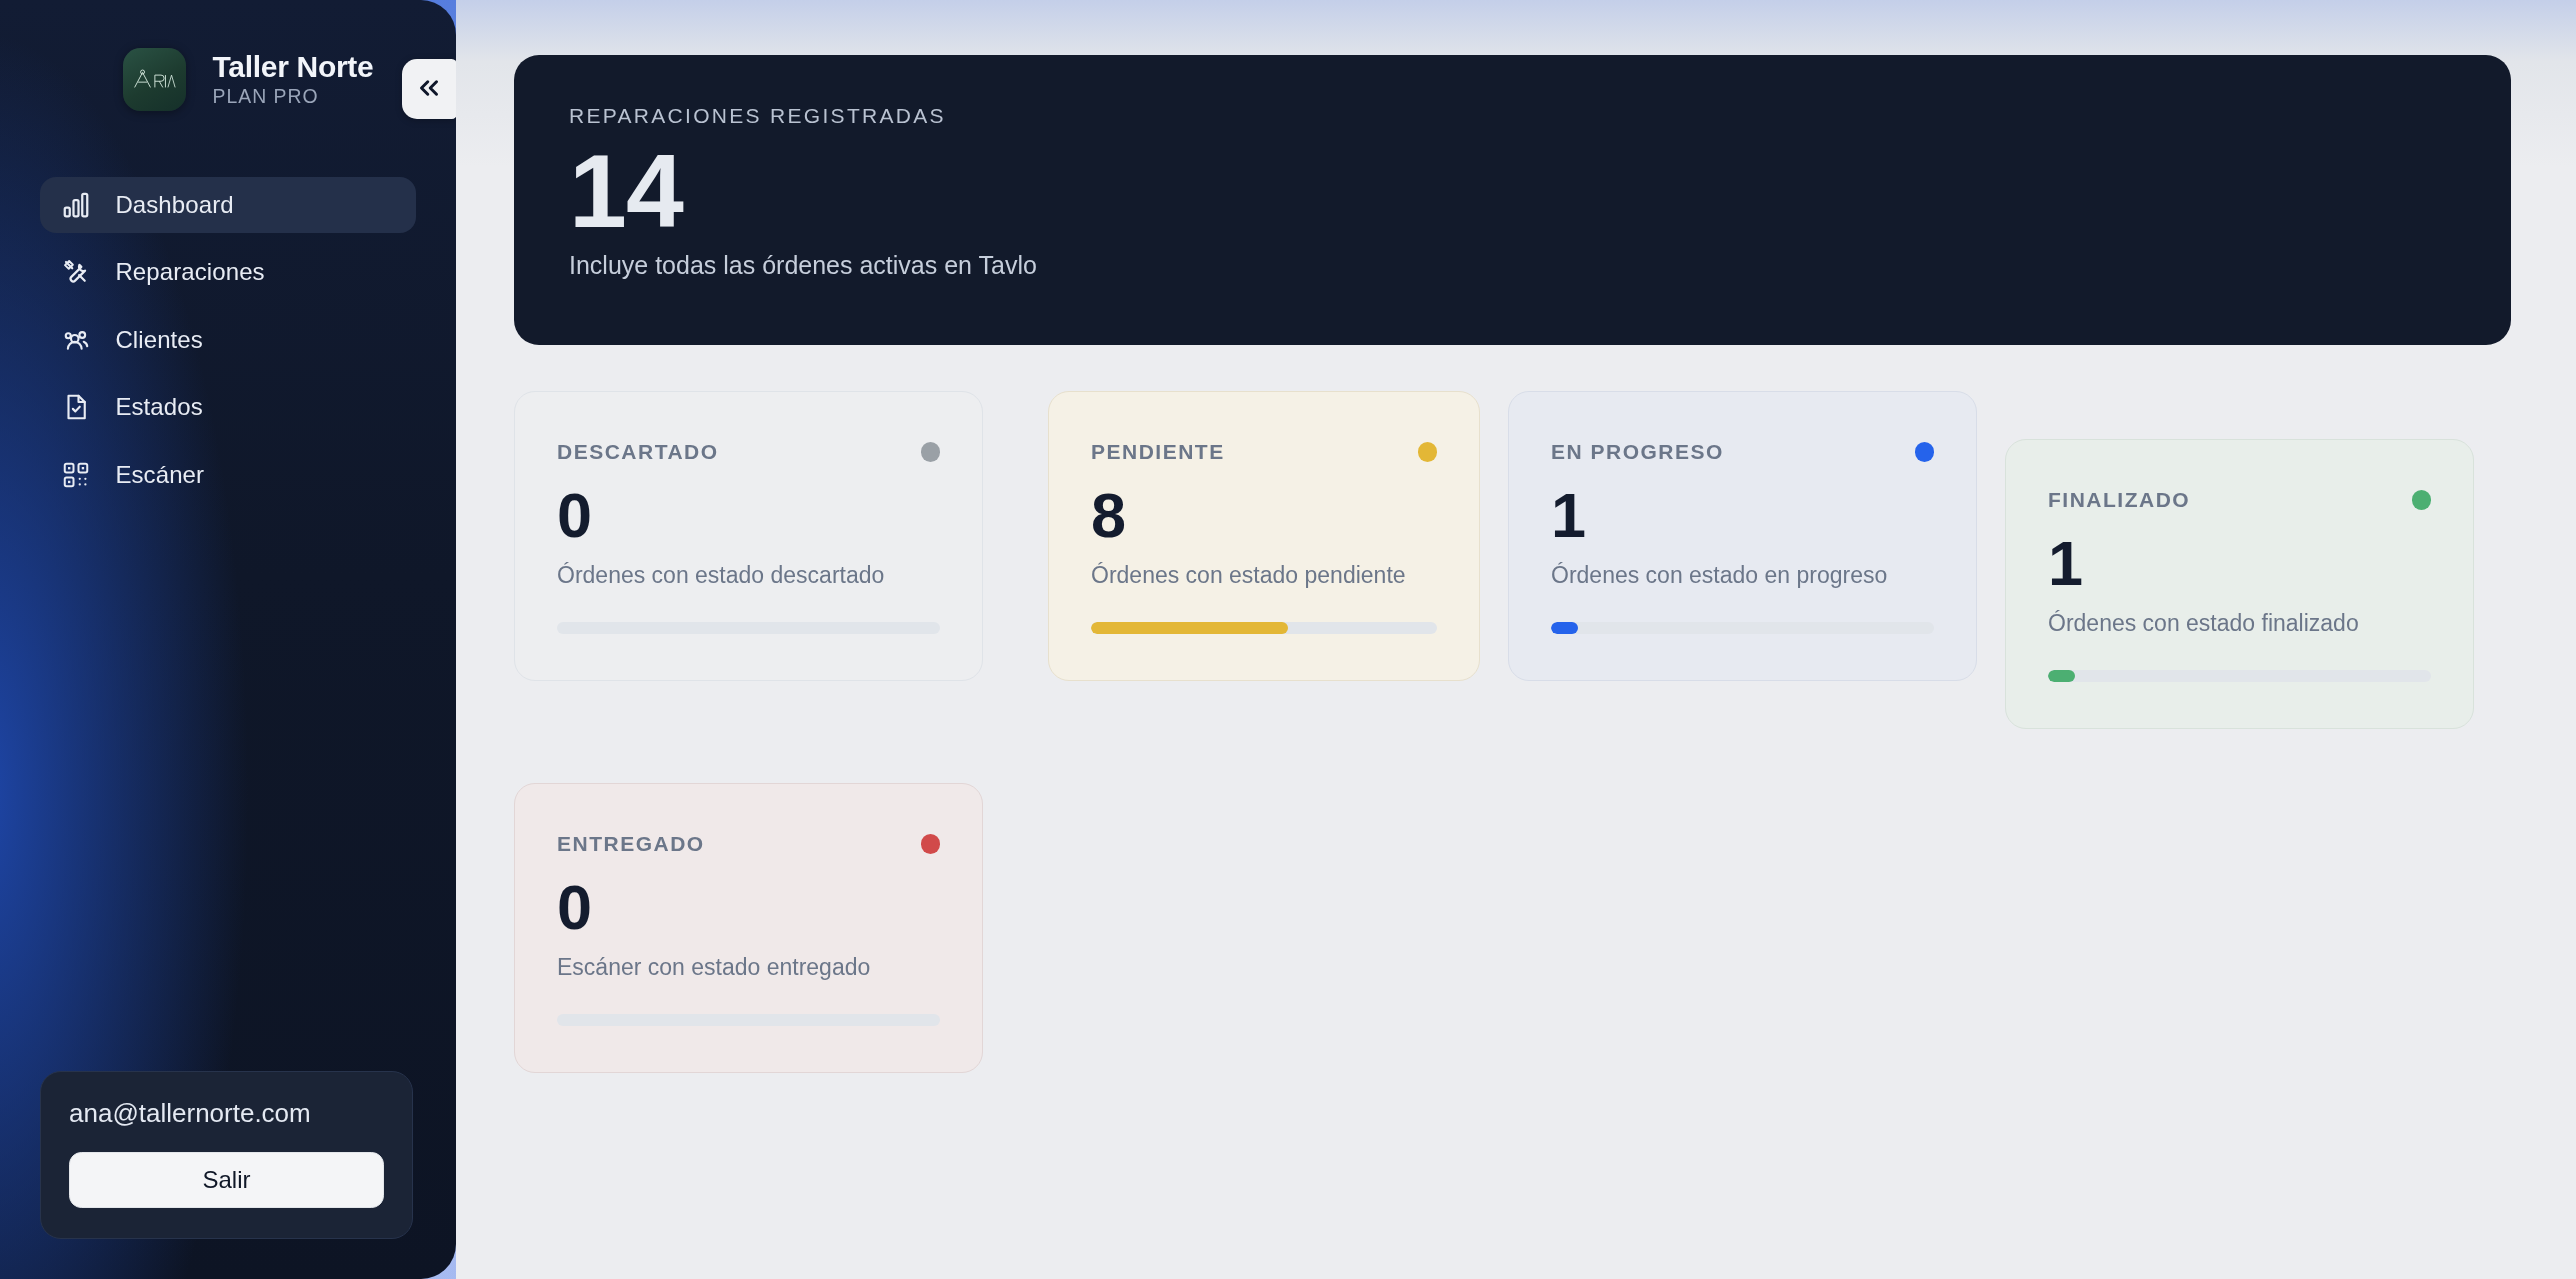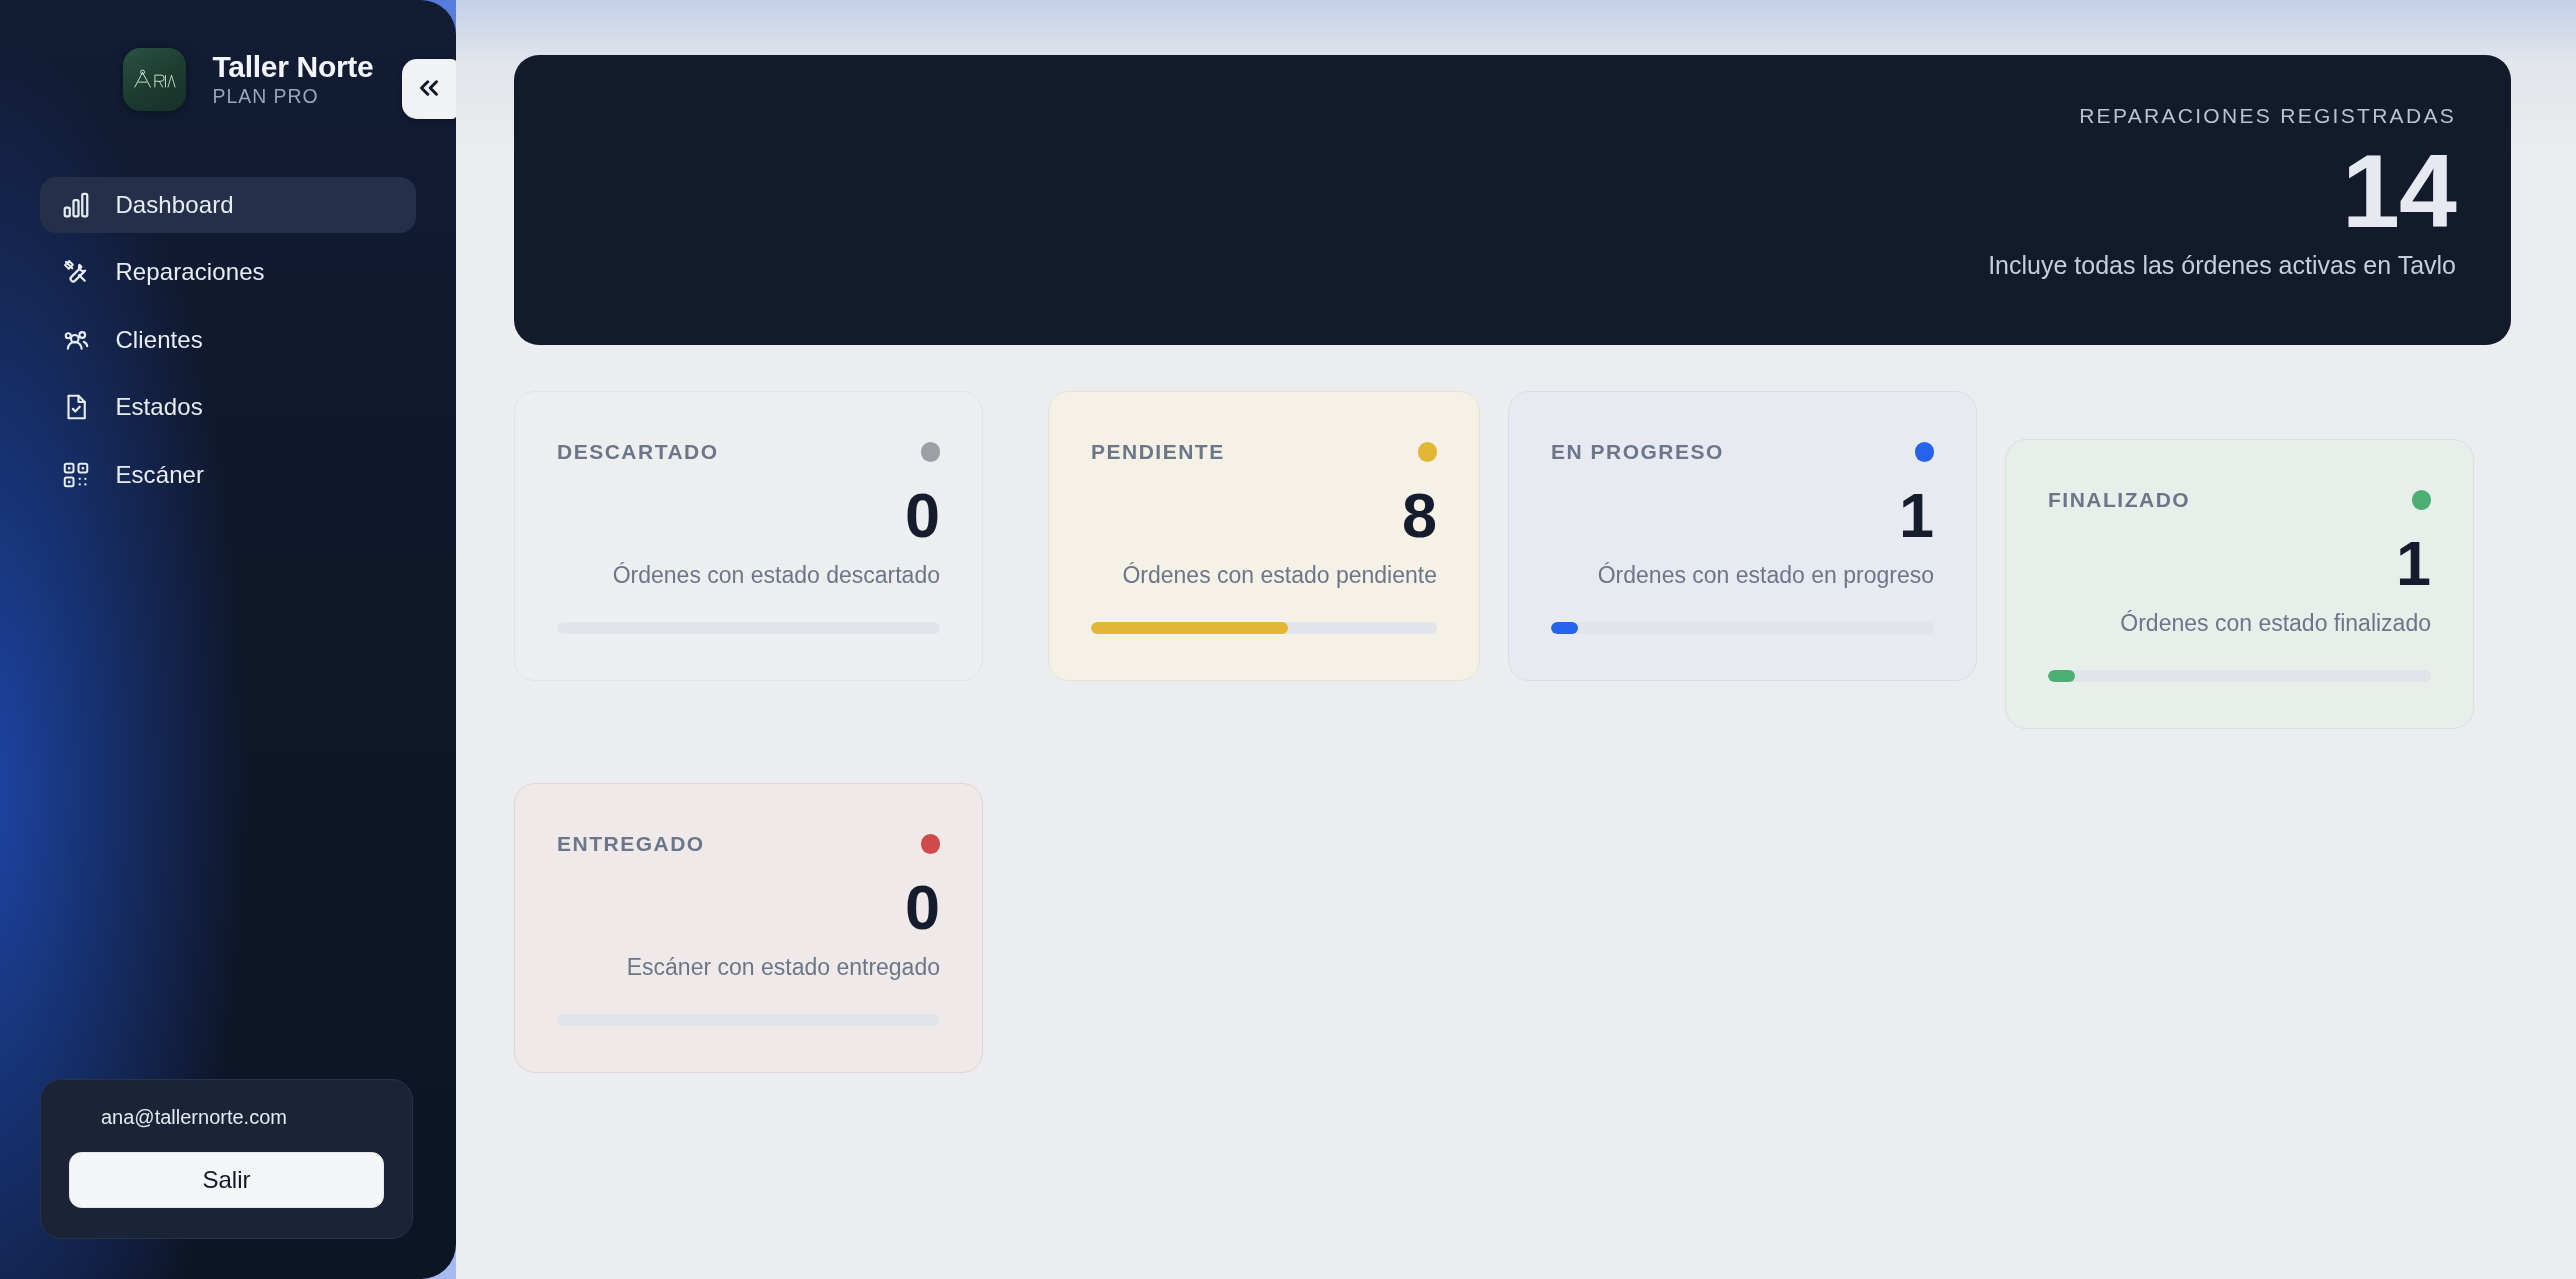--- a/index.html
+++ b/index.html
@@ -81,36 +81,35 @@
   .nav-label { font-size:24px; font-weight:400; letter-spacing:0.1px; }
 
   .user-card {
     position:absolute; left:40px; bottom:40px;
     width:373px;
     background:#1b2436;
     border:0.9px solid #27334c;
     border-radius:21px;
     padding:26px 28px 30px;
   }
-  .user-email { color:#e4e9f2; font-size:20px; font-weight:400;margin-left:32px; }
+  .user-email { color:#e4e9f2; font-size:26px; font-weight:400; }
   .logout-btn {
     margin-top:23px; width:100%; height:56px;
     background:#f4f5f7; border:0.9px solid #e3e6ea; border-radius:12.3px;
     color:#101828; font-size:24px; font-family:inherit;
     cursor:pointer;
     text-align:center;
   }
 
   
   .main {
     flex:1 1 auto; position:relative;
     background:linear-gradient(180deg,#c4cfe9 0%,#e2e5ea 62px,#ecedf0 167px,#ecedf0 100%);
     padding:55px 65px 0 58px;
     overflow:hidden;
-    text-align:right;
   }
 
   .hero {
     background:#121a2b;
     border-radius:25px;
     padding:49px 55px 56px;
     height:290px;
   }
   .hero-label {
     color:#b9c2d1; font-size:21px; font-weight:500; letter-spacing:2.3px;

